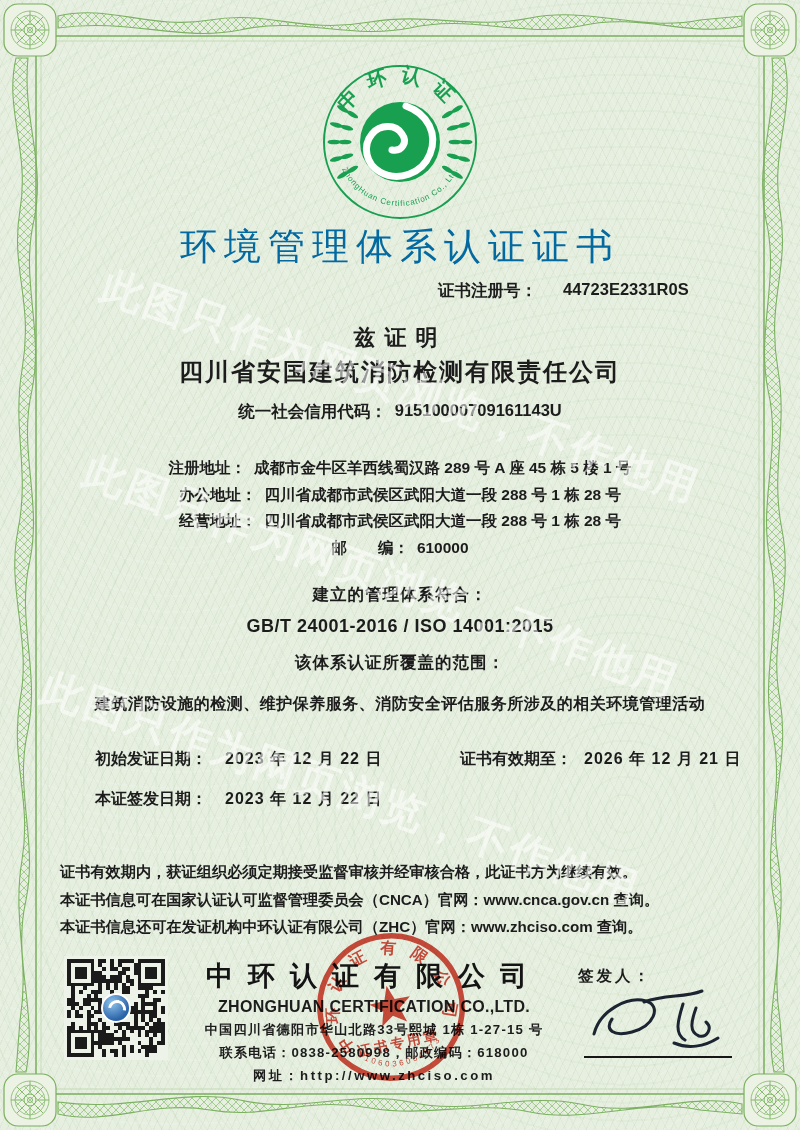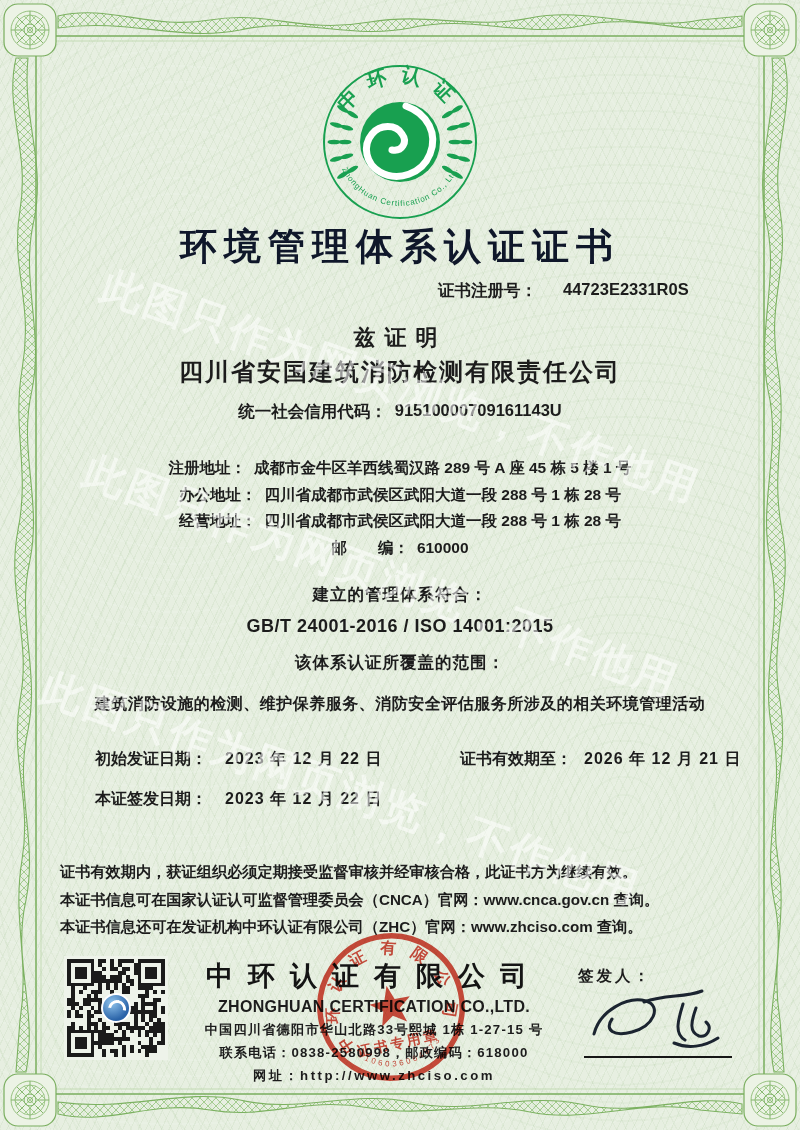--- a/index.html
+++ b/index.html
@@ -13,21 +13,21 @@
       repeating-radial-gradient(circle at 22% 30%, rgba(255,255,255,0.10) 0 2px, transparent 2px 16px),
       repeating-radial-gradient(circle at 78% 72%, rgba(120,170,100,0.05) 0 2px, transparent 2px 18px);
   }
   .border-svg{position:absolute;inset:0;z-index:1;}
   .content{position:absolute;inset:0;z-index:10;color:#1c1c1c;}
   .abs{position:absolute;}
   .ctr{left:0;right:0;text-align:center;}
 
   .logo-svg{position:absolute;left:320px;top:62px;width:160px;height:160px;}
 
-  .title{top:222px;font-size:37px;font-weight:bold;letter-spacing:7px;color:#0f172a;}
+  .title{top:222px;font-size:37px;font-weight:normal;letter-spacing:7px;color:#0369a1;}
   .certno{left:438px;top:280px;display:flex;gap:26px;font-size:16.5px;font-weight:bold;}
   .certify{top:323px;font-size:22px;font-weight:bold;letter-spacing:9px;}
   .company{top:356px;font-size:24px;font-weight:bold;letter-spacing:2px;}
   .credit{top:401px;display:flex;justify-content:center;gap:8px;font-size:16.5px;font-weight:bold;}
 
   .addr{top:455px;font-size:15.5px;line-height:26.5px;font-weight:600;}
   .addr .lab{font-weight:bold;margin-right:8px;}
 
   .sys-h{font-size:16.5px;font-weight:bold;letter-spacing:1px;}
   .standard{top:616px;font-size:18px;font-weight:bold;letter-spacing:0.5px;}

